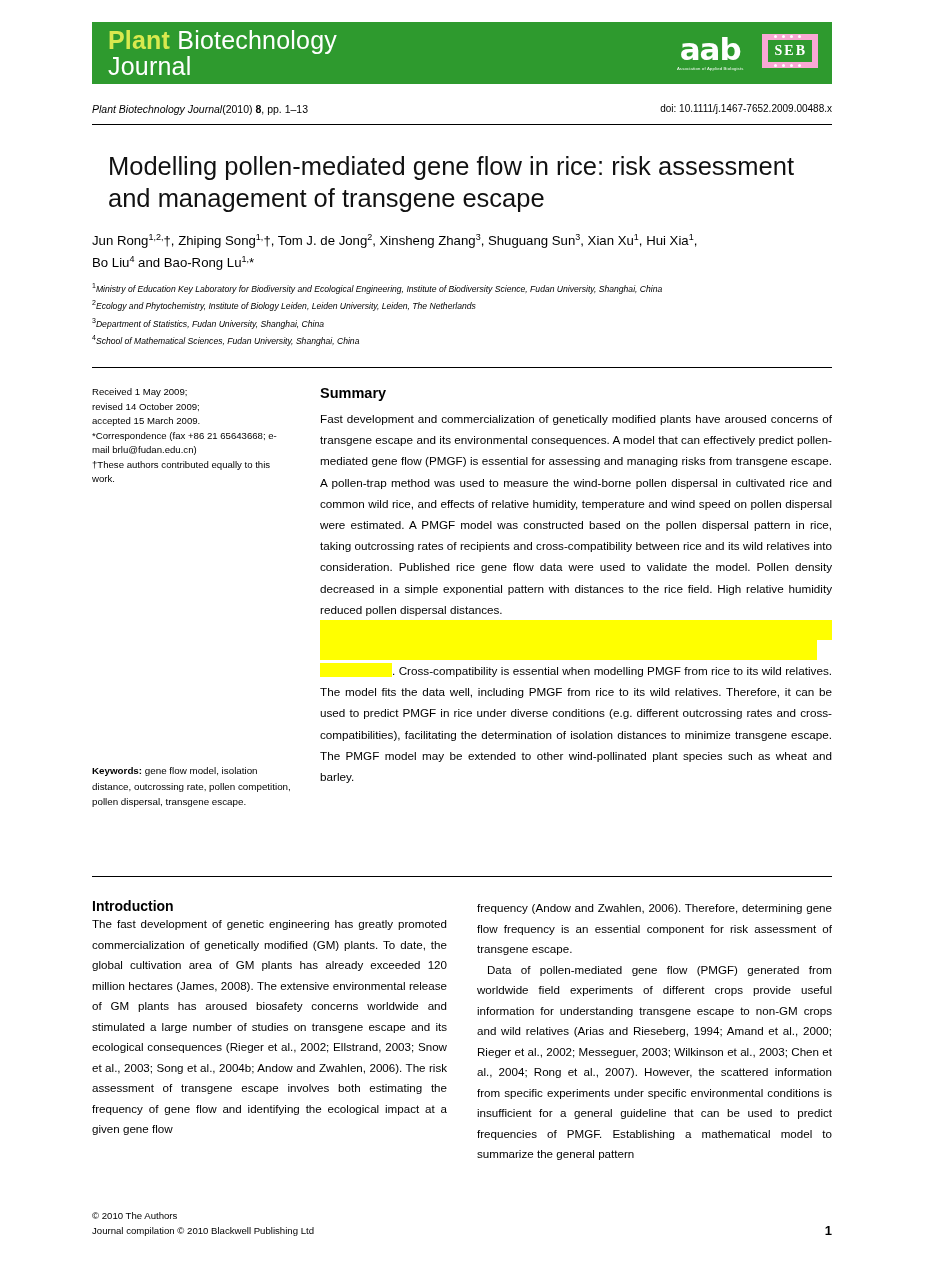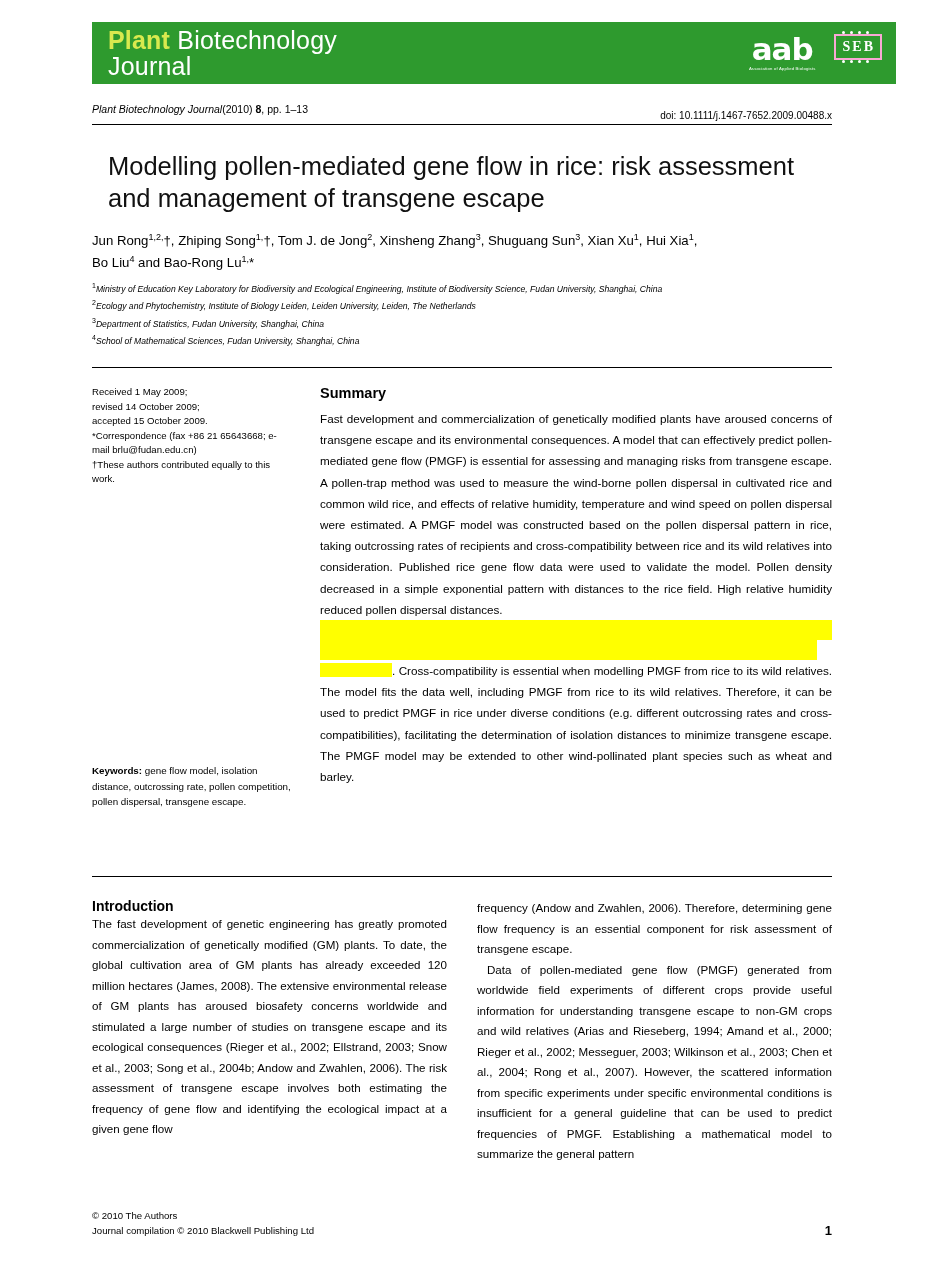--- a/index.html
+++ b/index.html
@@ -21,21 +21,21 @@
     height: 1274px;
     box-sizing: border-box;
     padding: 0;
   }
 
   
   .masthead {
     position: absolute;
     left: 92px;
     top: 22px;
-    width: 804px;
+    width: 740px;
     height: 62px;
     background: #2e9a2e;
     display: flex;
     align-items: center;
     justify-content: space-between;
   }
   .masthead-title {
     color: #ffffff;
     font-size: 25px;
     line-height: 26px;
@@ -66,21 +66,21 @@
     font-weight: 700;
     letter-spacing: -1px;
     font-family: "DejaVu Sans", sans-serif;
   }
   .logo-aab .aab-sub {
     font-size: 4.2px;
     letter-spacing: 0.2px;
     margin-top: 2px;
   }
   .logo-seb {
-    border: 2px solid #f9a8d4;
+    border: 6px solid #f9a8d4;
     color: #ffffff;
     font-size: 14px;
     font-weight: 700;
     letter-spacing: 2px;
     padding: 3px 5px 3px 7px;
     font-family: "Liberation Serif", serif;
     position: relative;
   }
   .seb-dots {
     position: absolute;
@@ -100,21 +100,21 @@
     left: 92px;
     top: 103px;
     width: 740px;
     display: flex;
     justify-content: space-between;
     font-size: 10.5px;
   }
   .headline-left { font-style: italic; }
   .headline-left b { font-style: normal; font-weight: 700; }
   .headline-left .roman { font-style: normal; }
-  .headline-right { font-style: normal; font-size: 10px; margin-top: 7px; }
+  .headline-right { font-style: normal; font-size: 10px; }
 
   .rule-top {
     position: absolute;
     left: 92px;
     top: 124px;
     width: 740px;
     height: 1px;
     background: #000000;
   }
 
@@ -304,21 +304,21 @@
     <div><sup>2</sup>Ecology and Phytochemistry, Institute of Biology Leiden, Leiden University, Leiden, The Netherlands</div>
     <div><sup>3</sup>Department of Statistics, Fudan University, Shanghai, China</div>
     <div><sup>4</sup>School of Mathematical Sciences, Fudan University, Shanghai, China</div>
   </div>
 
   <div class="rule-mid"></div>
 
   <div class="meta-col">
     <div>Received 1 May 2009;</div>
     <div>revised 14 October 2009;</div>
-    <div>accepted 15 October 2009.</div>
+    <div>accepted 15 March 2009.</div>
     <div>*Correspondence (fax +86 21 65643668; e-mail brlu@fudan.edu.cn)</div>
     <div>†These authors contributed equally to this work.</div>
   </div>
 
   <div class="keywords">
     <b>Keywords:</b><span> gene flow model, isolation distance, outcrossing rate, pollen competition, pollen dispersal, transgene escape.</span>
   </div>
 
   <div class="summary-head">Summary</div>
   <div class="summary-body">

